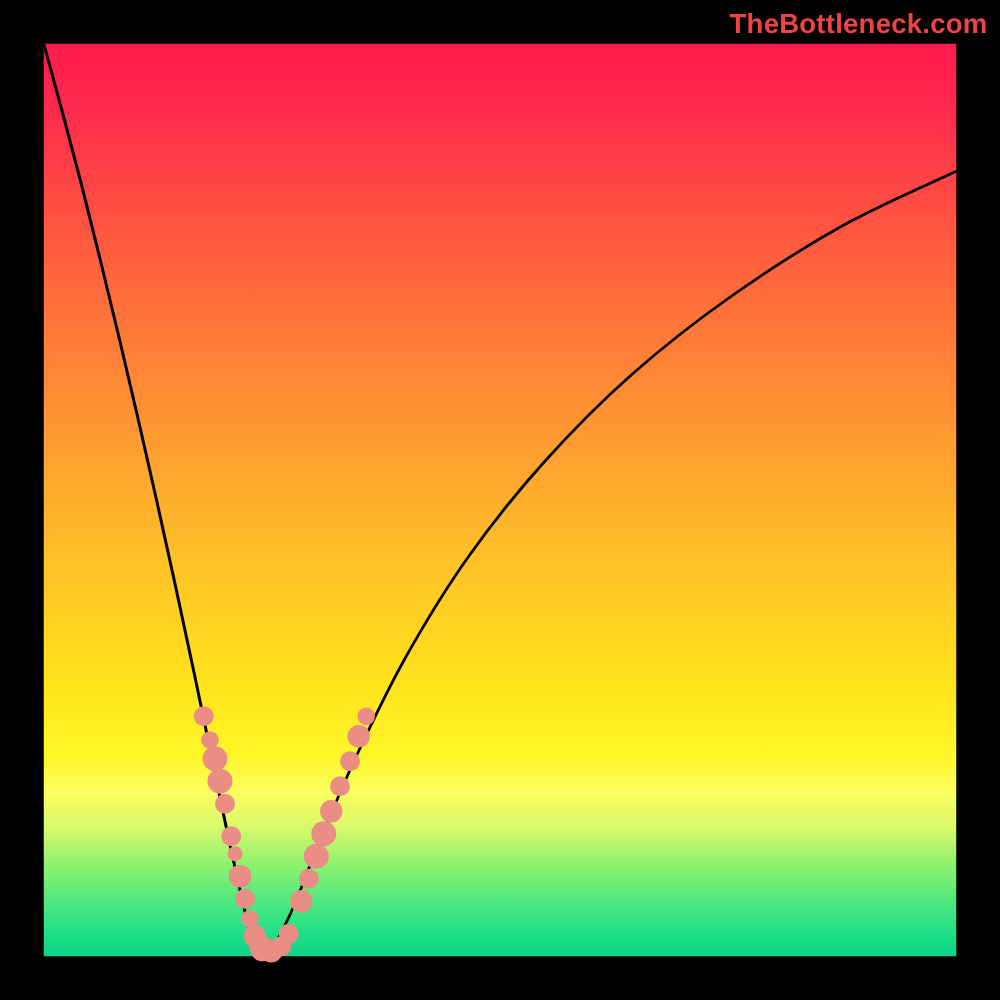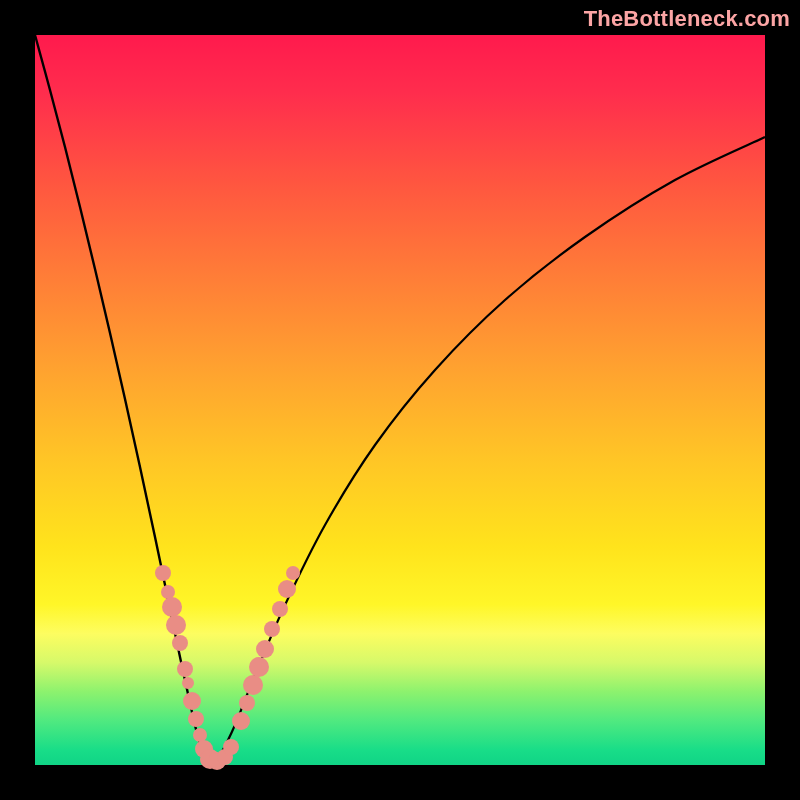--- a/index.html
+++ b/index.html
@@ -33,21 +33,21 @@
       #18dd88 98%,
       #10d486 100%
     );
   }
   .watermark {
     position: absolute;
     top: 6px;
     right: 10px;
     font-size: 22px;
     font-weight: 600;
-    color: #fca5a5;
+    color: #ef4444;
     letter-spacing: 0.2px;
     z-index: 10;
   }
   svg.curve {
     position: absolute;
     left: 0;
     top: 0;
     width: 730px;
     height: 730px;
     overflow: visible;

